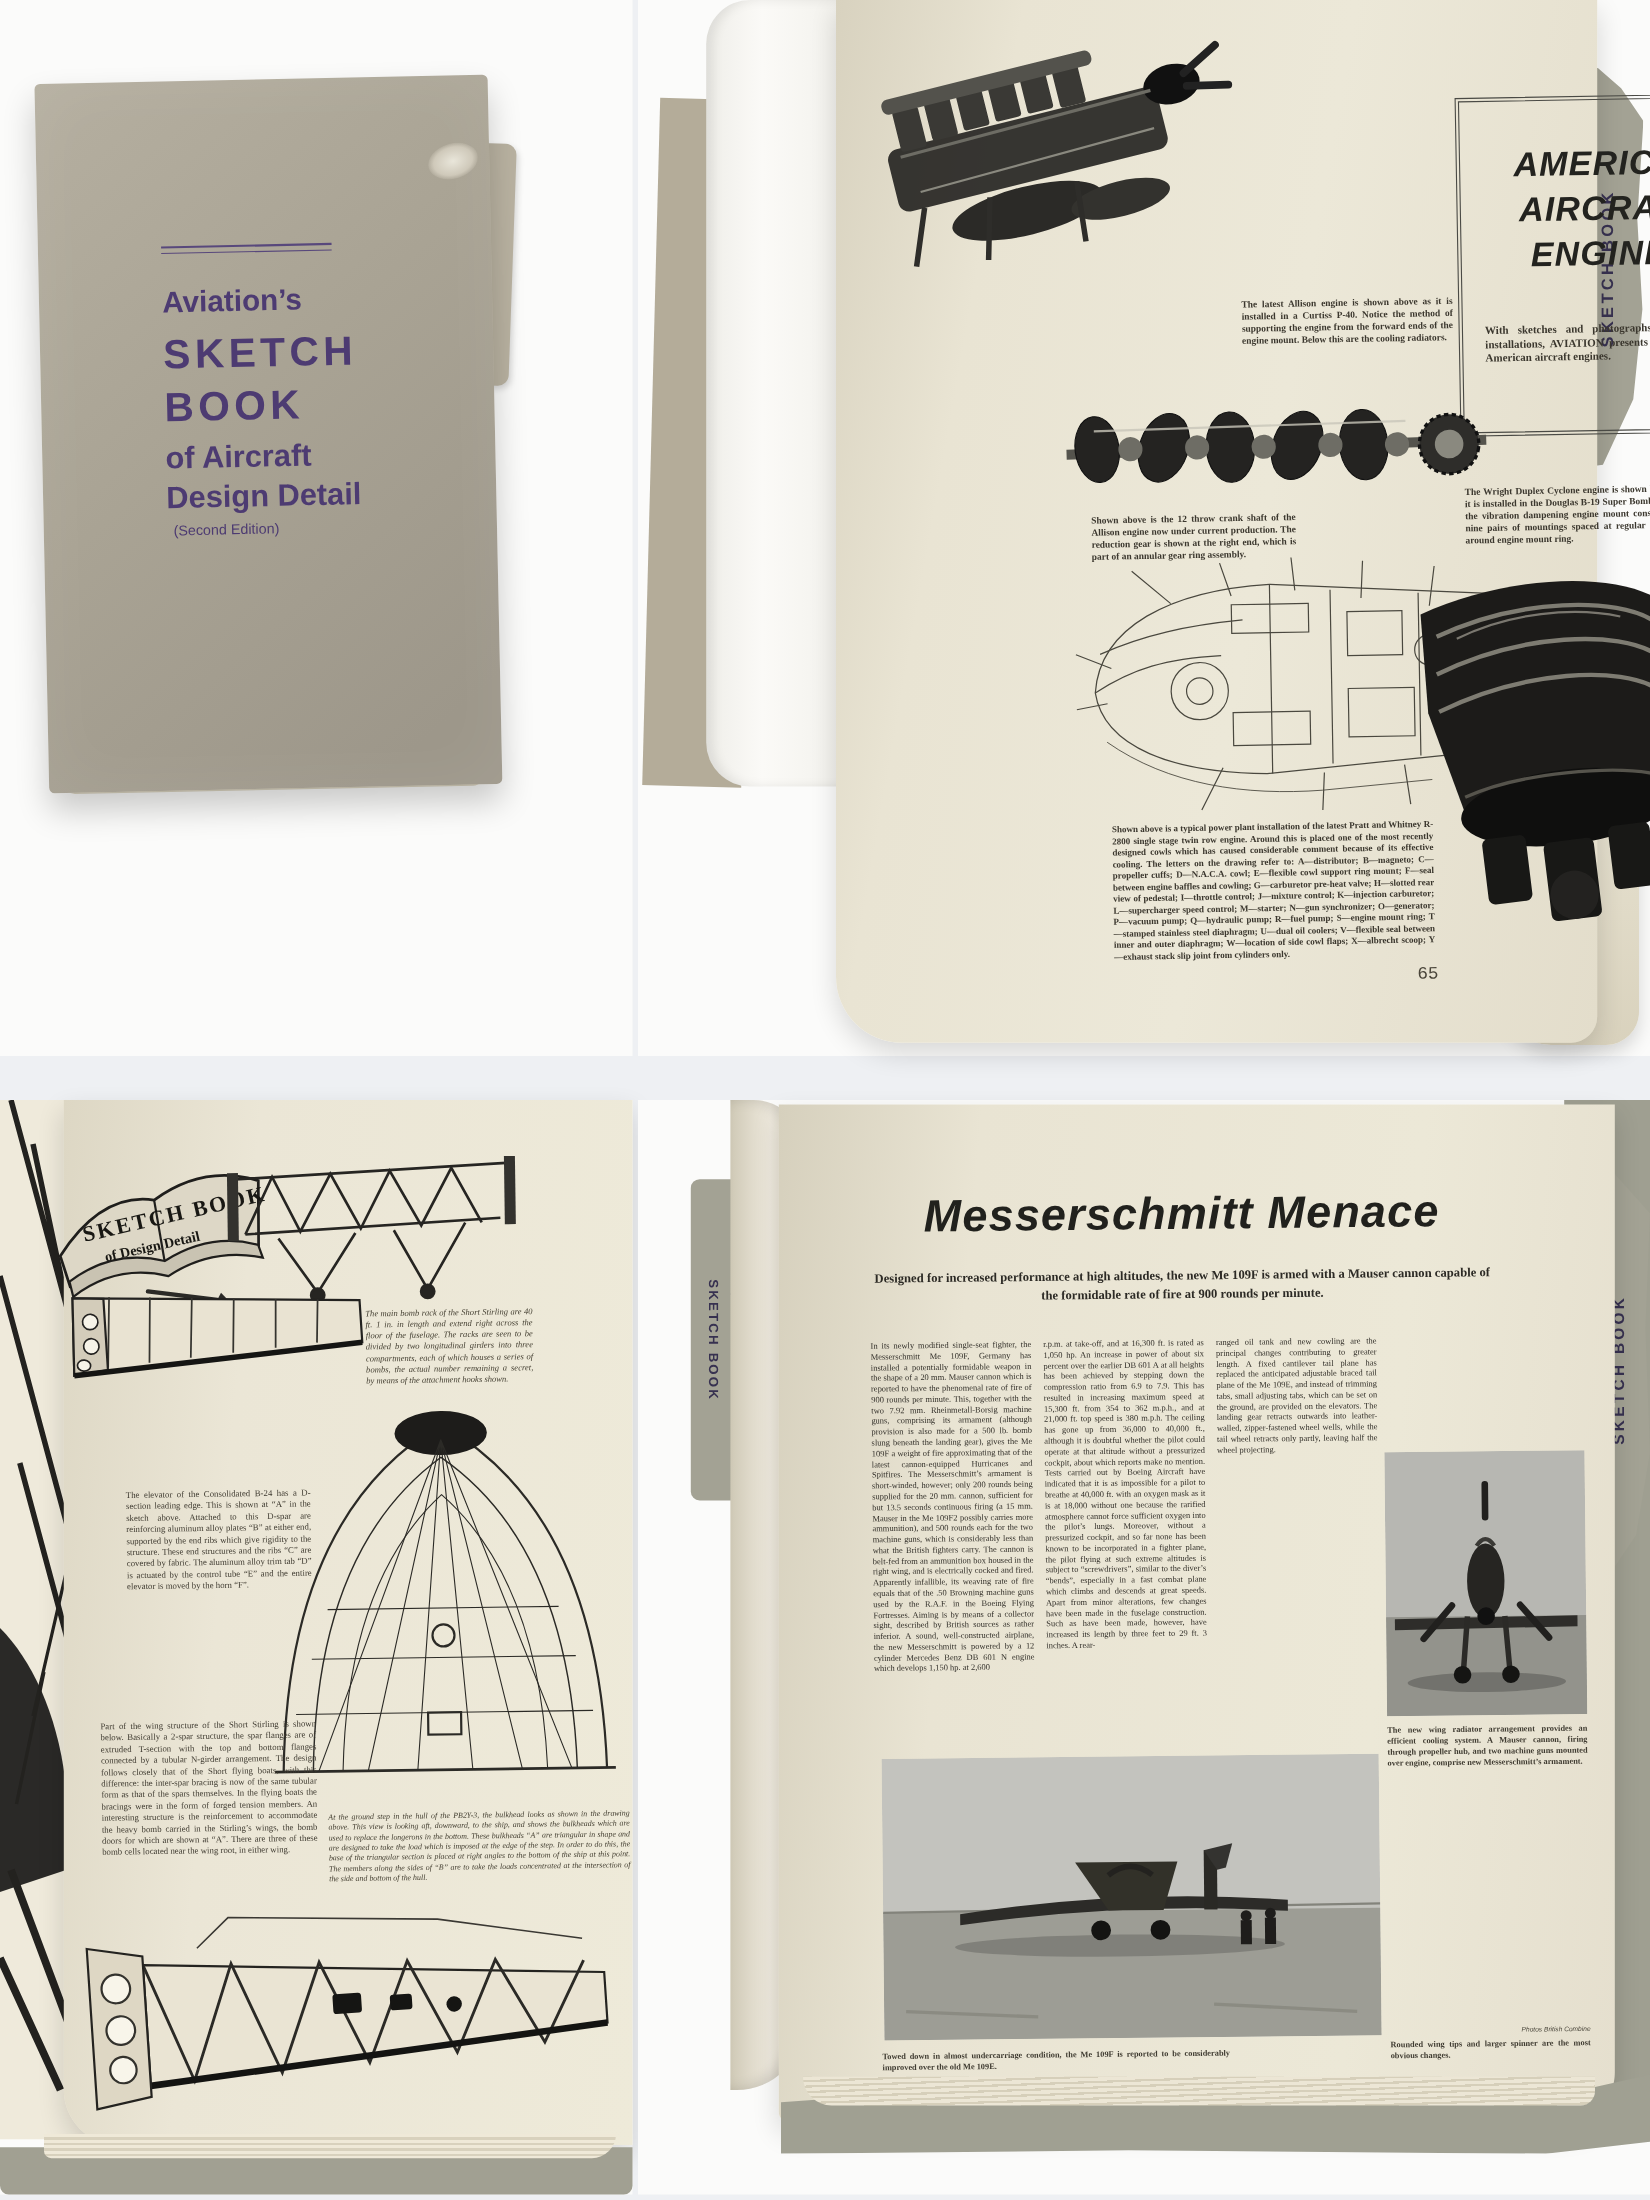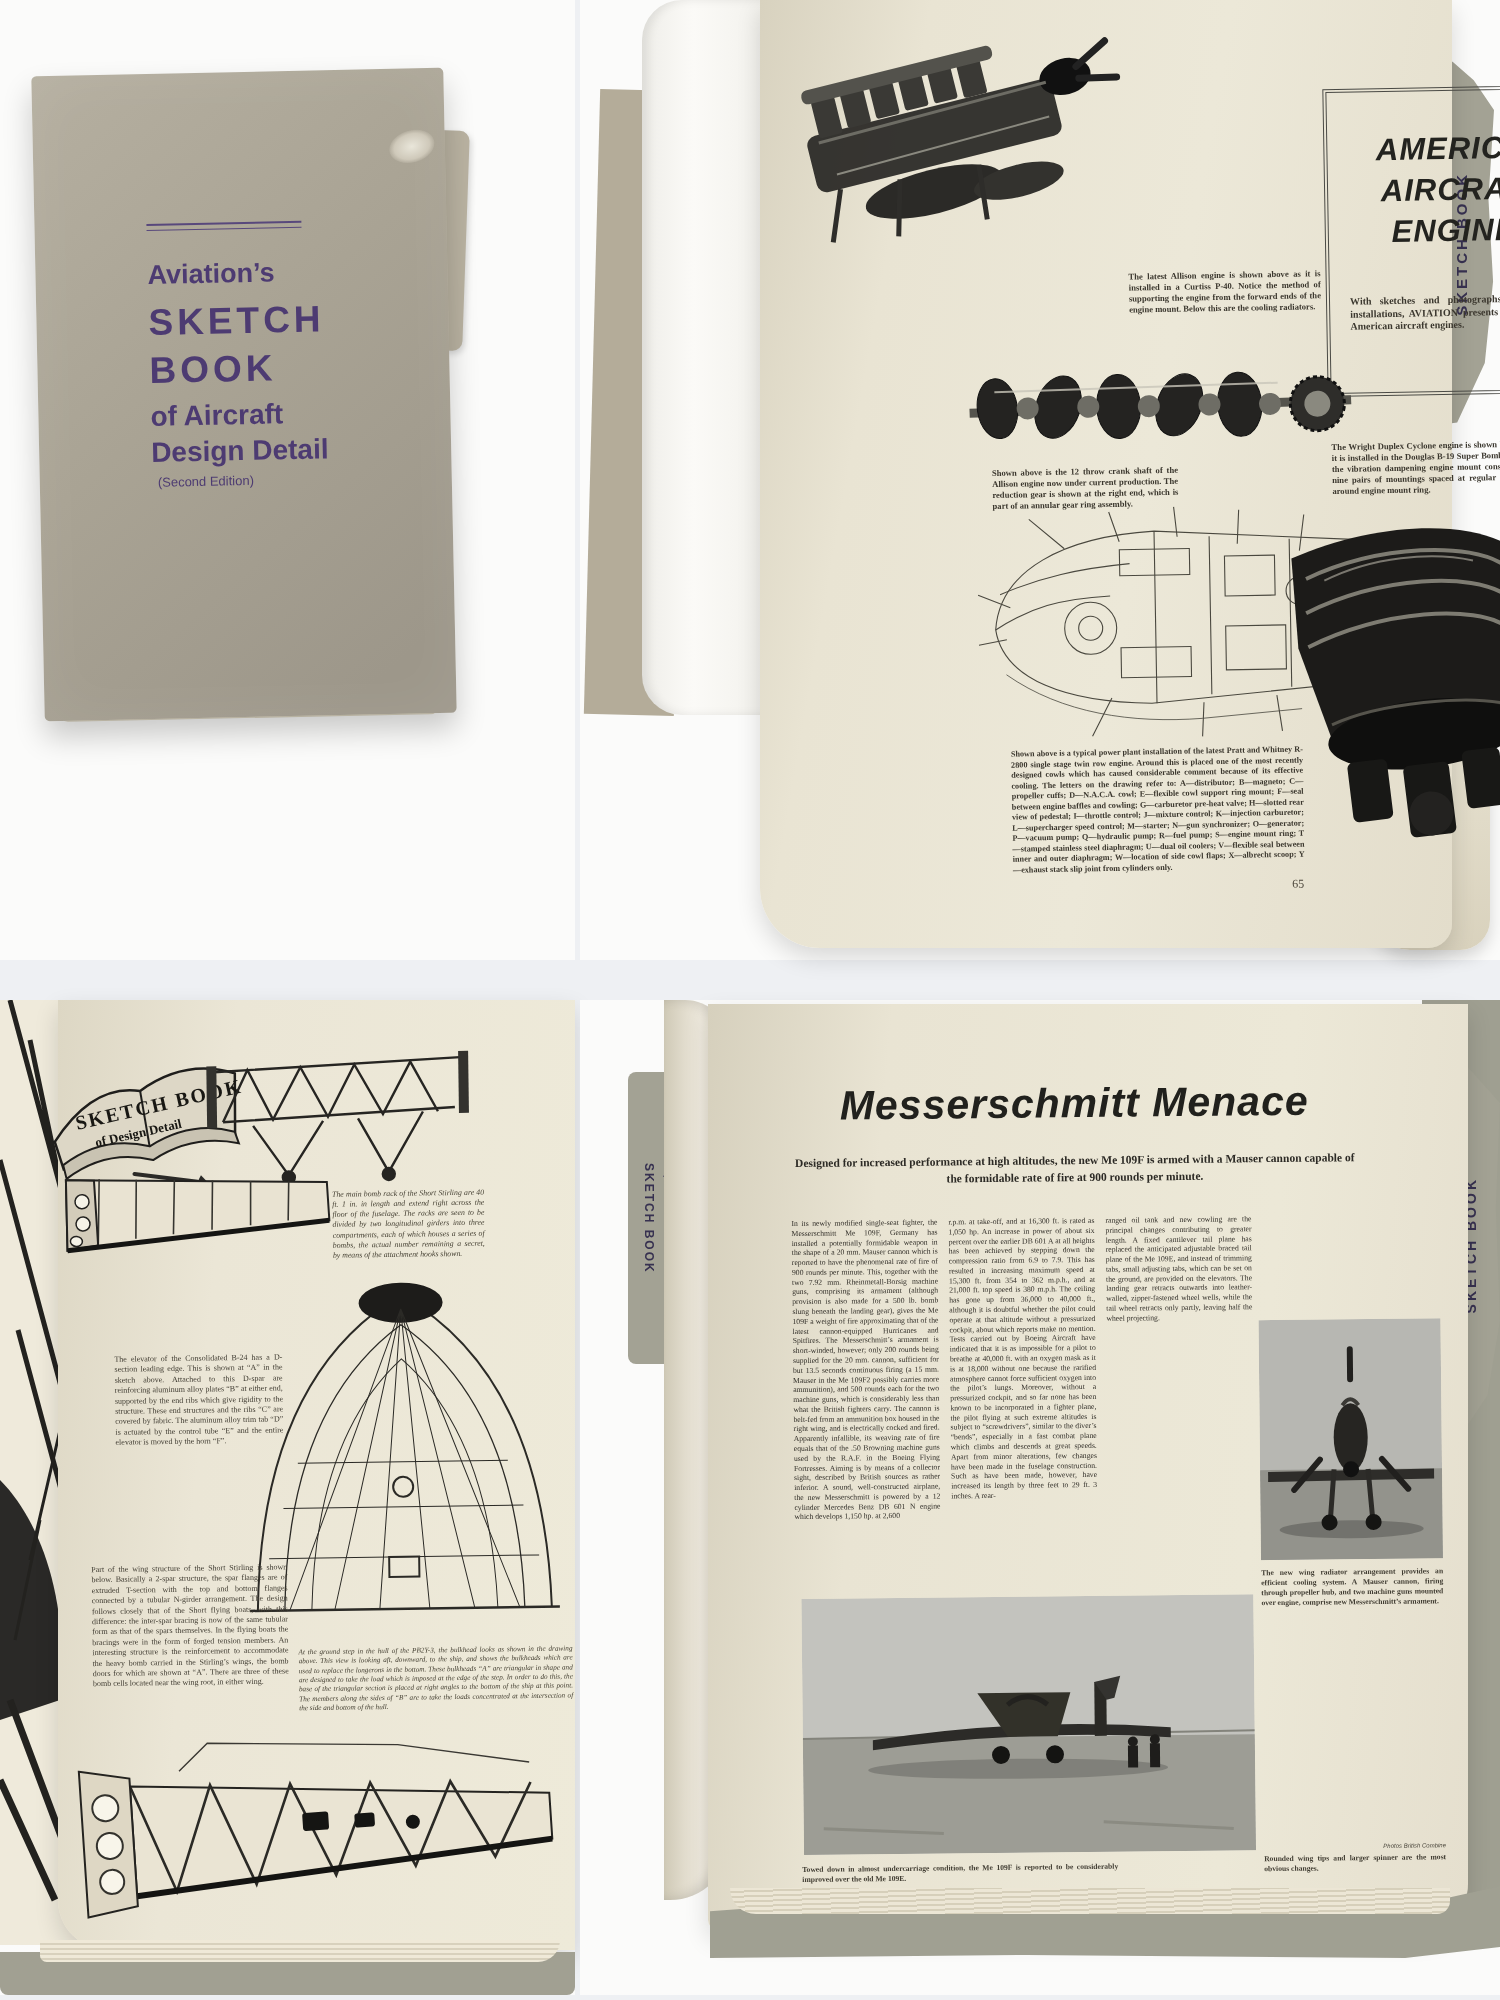--- a/index.html
+++ b/index.html
@@ -6,21 +6,21 @@
   #canvas{position:relative;width:1500px;height:2000px;background:#eef0f3;overflow:hidden;
           font-family:"Liberation Sans",sans-serif;}
   .photo{position:absolute;background:#fbfbfa;}
   .abs{position:absolute;}
   .page{position:absolute;background:linear-gradient(100deg,#d8d2bf,#e9e4d3 20%,#ece8d8 55%,#e3ddcb);
         box-shadow:0 10px 24px rgba(0,0,0,.14);}
   .cap{font-size:8.6px;line-height:1.28;text-align:justify;color:#3b372e;font-family:"Liberation Serif",serif;font-weight:bold;}
   .cap-sm{font-size:7.6px;line-height:1.3;text-align:justify;color:#403c32;font-family:"Liberation Serif",serif;font-weight:bold;}
   .cap-it{font-size:7.8px;line-height:1.3;text-align:justify;color:#454033;font-family:"Liberation Serif",serif;font-style:italic;}
   .body-col{font-size:7.7px;line-height:1.27;text-align:justify;color:#322f29;font-family:"Liberation Serif",serif;}
-  .pagenum{font-size:12px;color:#4a453a;font-family:Liberation Serif, serif;}
+  .pagenum{font-size:16px;color:#4a453a;font-family:Liberation Mono, monospace;}
   .vtext{writing-mode:vertical-rl;transform:rotate(180deg);color:#373150;font-weight:bold;}
   .tab{background:#a3a294;display:flex;flex-direction:row;align-items:center;justify-content:center;gap:6px;}
   .cover-t{color:#4d3b72;font-weight:bold;position:absolute;left:112px;white-space:nowrap;}
   .rule2{position:absolute;left:112px;width:155px;border-top:2px solid #58487c;border-bottom:1px solid #58487c;height:4px;}
   .hbox{position:absolute;border:1px solid #4a4a45;outline:1px solid #4a4a45;outline-offset:2px;}
   svg{display:block;}
 </style>
 </head>
 <body>
 

